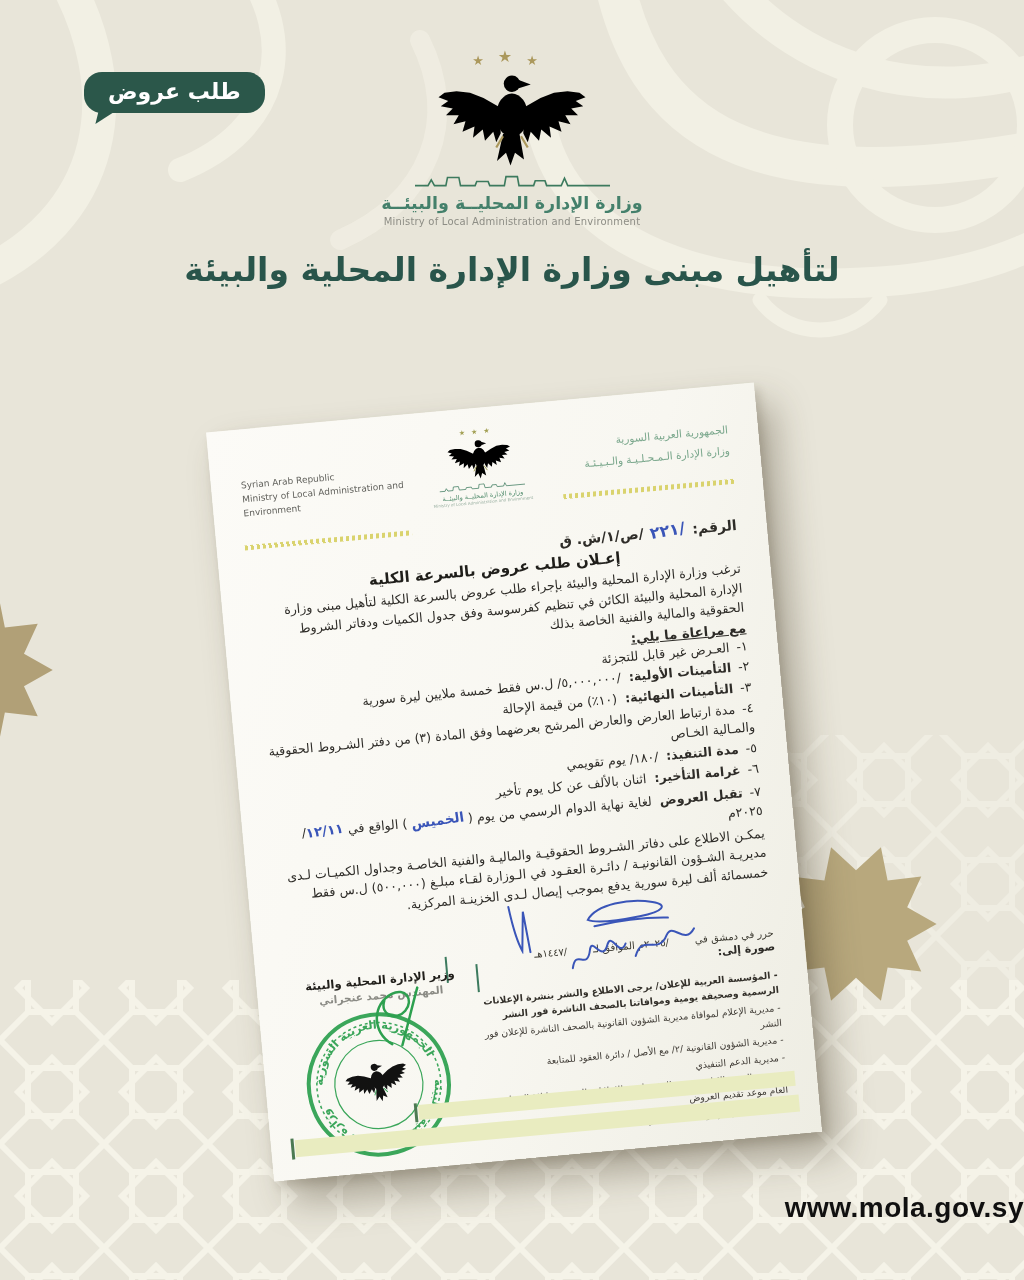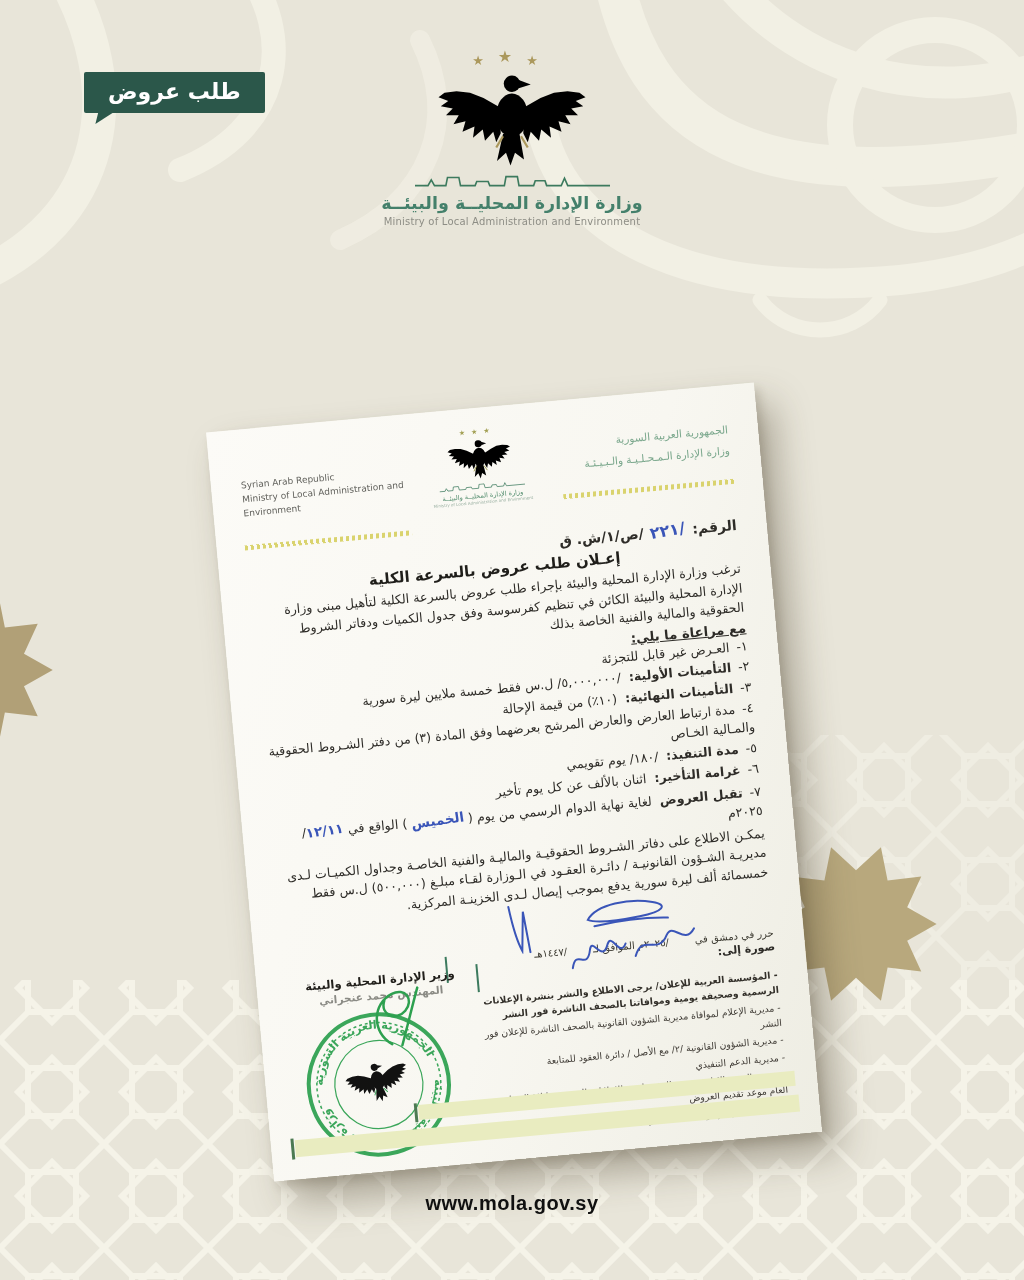--- a/index.html
+++ b/index.html
@@ -8,21 +8,21 @@
     background:#e8e5d9;font-family:"DejaVu Sans",sans-serif;
   }
   svg{display:block;}
   
   .bg-call{position:absolute;left:0;top:0;z-index:0;}
   .bg-pat{position:absolute;left:0;top:0;z-index:0;}
   .gold-star{position:absolute;z-index:1;}
   
   .badge{
     position:absolute;left:84px;top:72px;z-index:3;
-    background:#2b574a;color:#fff;border-radius:2px;
+    background:#2b574a;color:#fff;border-radius:18px;
     padding:7px 24px 9px;font-size:22px;font-weight:bold;
   }
   .badge:after{
     content:"";position:absolute;left:13px;bottom:-11px;width:0;height:0;
     border-top:13px solid #2b574a;border-right:17px solid transparent;
     transform:skewX(-14deg);
   }
   
   .brand{position:absolute;left:0;right:0;top:50px;z-index:2;display:flex;flex-direction:column;align-items:center;}
   .brand-stars{color:#ab985c;font-size:13px;letter-spacing:14px;height:18px;}
@@ -86,23 +86,23 @@
     border-right:2px solid #3c7a5e;padding-right:5px;box-sizing:border-box;}
   .minister-title{font-size:11.5px;font-weight:bold;color:#22201c;}
   .minister-name{font-size:10.5px;font-weight:bold;color:#8a8a84;margin-top:2px;}
   .stamp{position:absolute;left:8px;top:46px;transform:rotate(-10deg);opacity:.93;}
   .sig-d{position:absolute;left:60px;top:22px;z-index:1;}
   .band{position:absolute;background:#e9ecc0;}
   .band:before{content:"";position:absolute;left:-4px;top:-2px;bottom:-2px;width:3px;background:#4c7a52;}
   .band1{left:150px;right:22px;bottom:48px;height:15px;}
   .band2{left:24px;right:20px;bottom:22px;height:17px;}
   
-  .site{position:absolute;left:0;right:0;top:1192px;z-index:2;text-align:center;
+  .site{position:absolute;left:0;right:0;top:1192px;z-index:2;text-align:right;
     font-family:"Liberation Sans","DejaVu Sans",sans-serif;
-    font-size:20px;font-weight:600;color:#101010;letter-spacing:.5px;}
+    font-size:28px;font-weight:600;color:#101010;letter-spacing:.5px;}
 </style>
 </head>
 <body>
 
 <svg style="position:absolute;width:0;height:0" aria-hidden="true">
   <defs>
     <symbol id="sym-eagle" viewBox="0 0 200 140">
       <path d="M83,52 L62,40 44,33 26,31 10,33 2,39 L15,44 5,51 L21,54 12,63 L29,63 22,75 L38,71 34,85 L50,78 48,93 L61,82 64,97 L75,85 79,99 L85,87 Z"></path>
       <path d="M83,52 L62,40 44,33 26,31 10,33 2,39 L15,44 5,51 L21,54 12,63 L29,63 22,75 L38,71 34,85 L50,78 48,93 L61,82 64,97 L75,85 79,99 L85,87 Z" transform="matrix(-1 0 0 1 200 0)"></path>
       <circle cx="100" cy="21" r="11"></circle>
@@ -168,20 +168,21 @@
       <use href="#sym-eagle"></use>
     </svg>
   <svg class="brand-skyline" viewBox="0 0 240 16">
       <use href="#sym-skyline"></use>
     </svg>
   <div class="brand-ar" dir="rtl">وزارة الإدارة المحليــة والبيئــة</div>
   <div class="brand-en">Ministry of Local Administration and Environment</div>
 </div>
 
 <div class="main-title" dir="rtl">
+  <div>لتأهيل مبنى وزارة الإدارة المحلية والبيئة</div>
 </div>
 
 <div class="document">
 
   <div class="doc-head">
     <div class="doc-en">
       <div>Syrian Arab Republic</div>
       <div>Ministry of Local Administration and Environment</div>
     </div>
     <div class="doc-logo">

